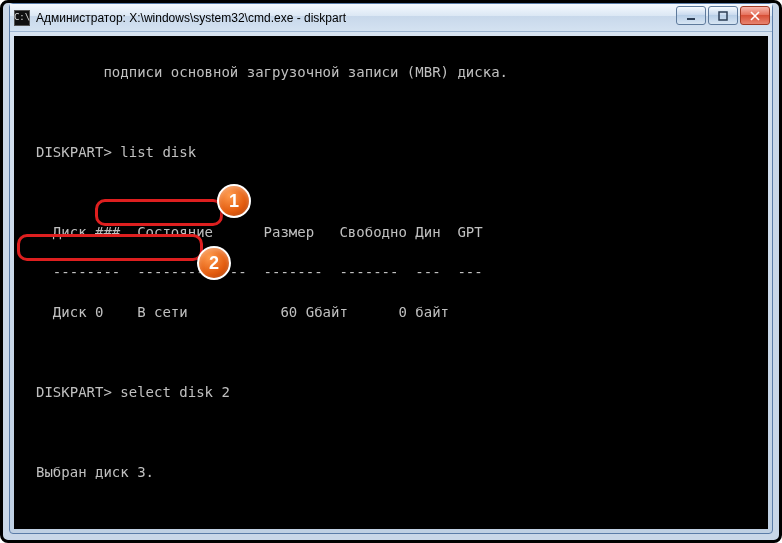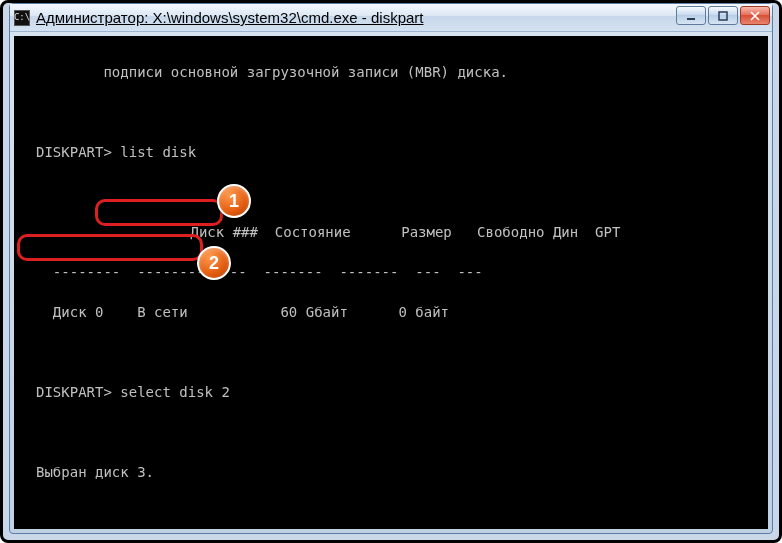--- a/index.html
+++ b/index.html
@@ -37,24 +37,23 @@
   }
   .titlebar .icon {
     width: 16px; height: 16px;
     margin-right: 6px;
     background: #111;
     border: 1px solid #555;
     display: flex; align-items: center; justify-content: center;
   }
   .titlebar .icon span { color: #ddd; font: 9px monospace; line-height: 1; }
   .titlebar .title {
-    font-size: 15px;
+    font-size: 12px;
     color: #000;
     white-space: nowrap;
-    text-decoration: underline;
   }
   .window-controls {
     position: absolute;
     right: 2px; top: 2px;
     display: flex;
     gap: 2px;
   }
   .wc-btn {
     width: 30px; height: 19px;
     border: 1px solid #5e7a9c;
@@ -78,21 +77,21 @@
     color: #c0c0c0;
     font-family: Consolas, "Lucida Console", monospace;
     font-size: 14px;
     line-height: 20px;
     padding: 6px 10px 10px 22px;
     white-space: pre;
     position: relative;
     overflow: hidden;
   }
   .terminal .row { display: block; height: 20px; }
-  .hdr { color: #c0c0c0; text-align: center; }
+  .hdr { color: #c0c0c0; }
   .hrule { color: #c0c0c0; letter-spacing: 0; }
 
   
   .hlbox {
     position: absolute;
     border: 3px solid #de1f1f;
     border-radius: 10px;
     pointer-events: none;
   }
   .hl1 { left: 92px; top: 196px; width: 128px; height: 27px; }

